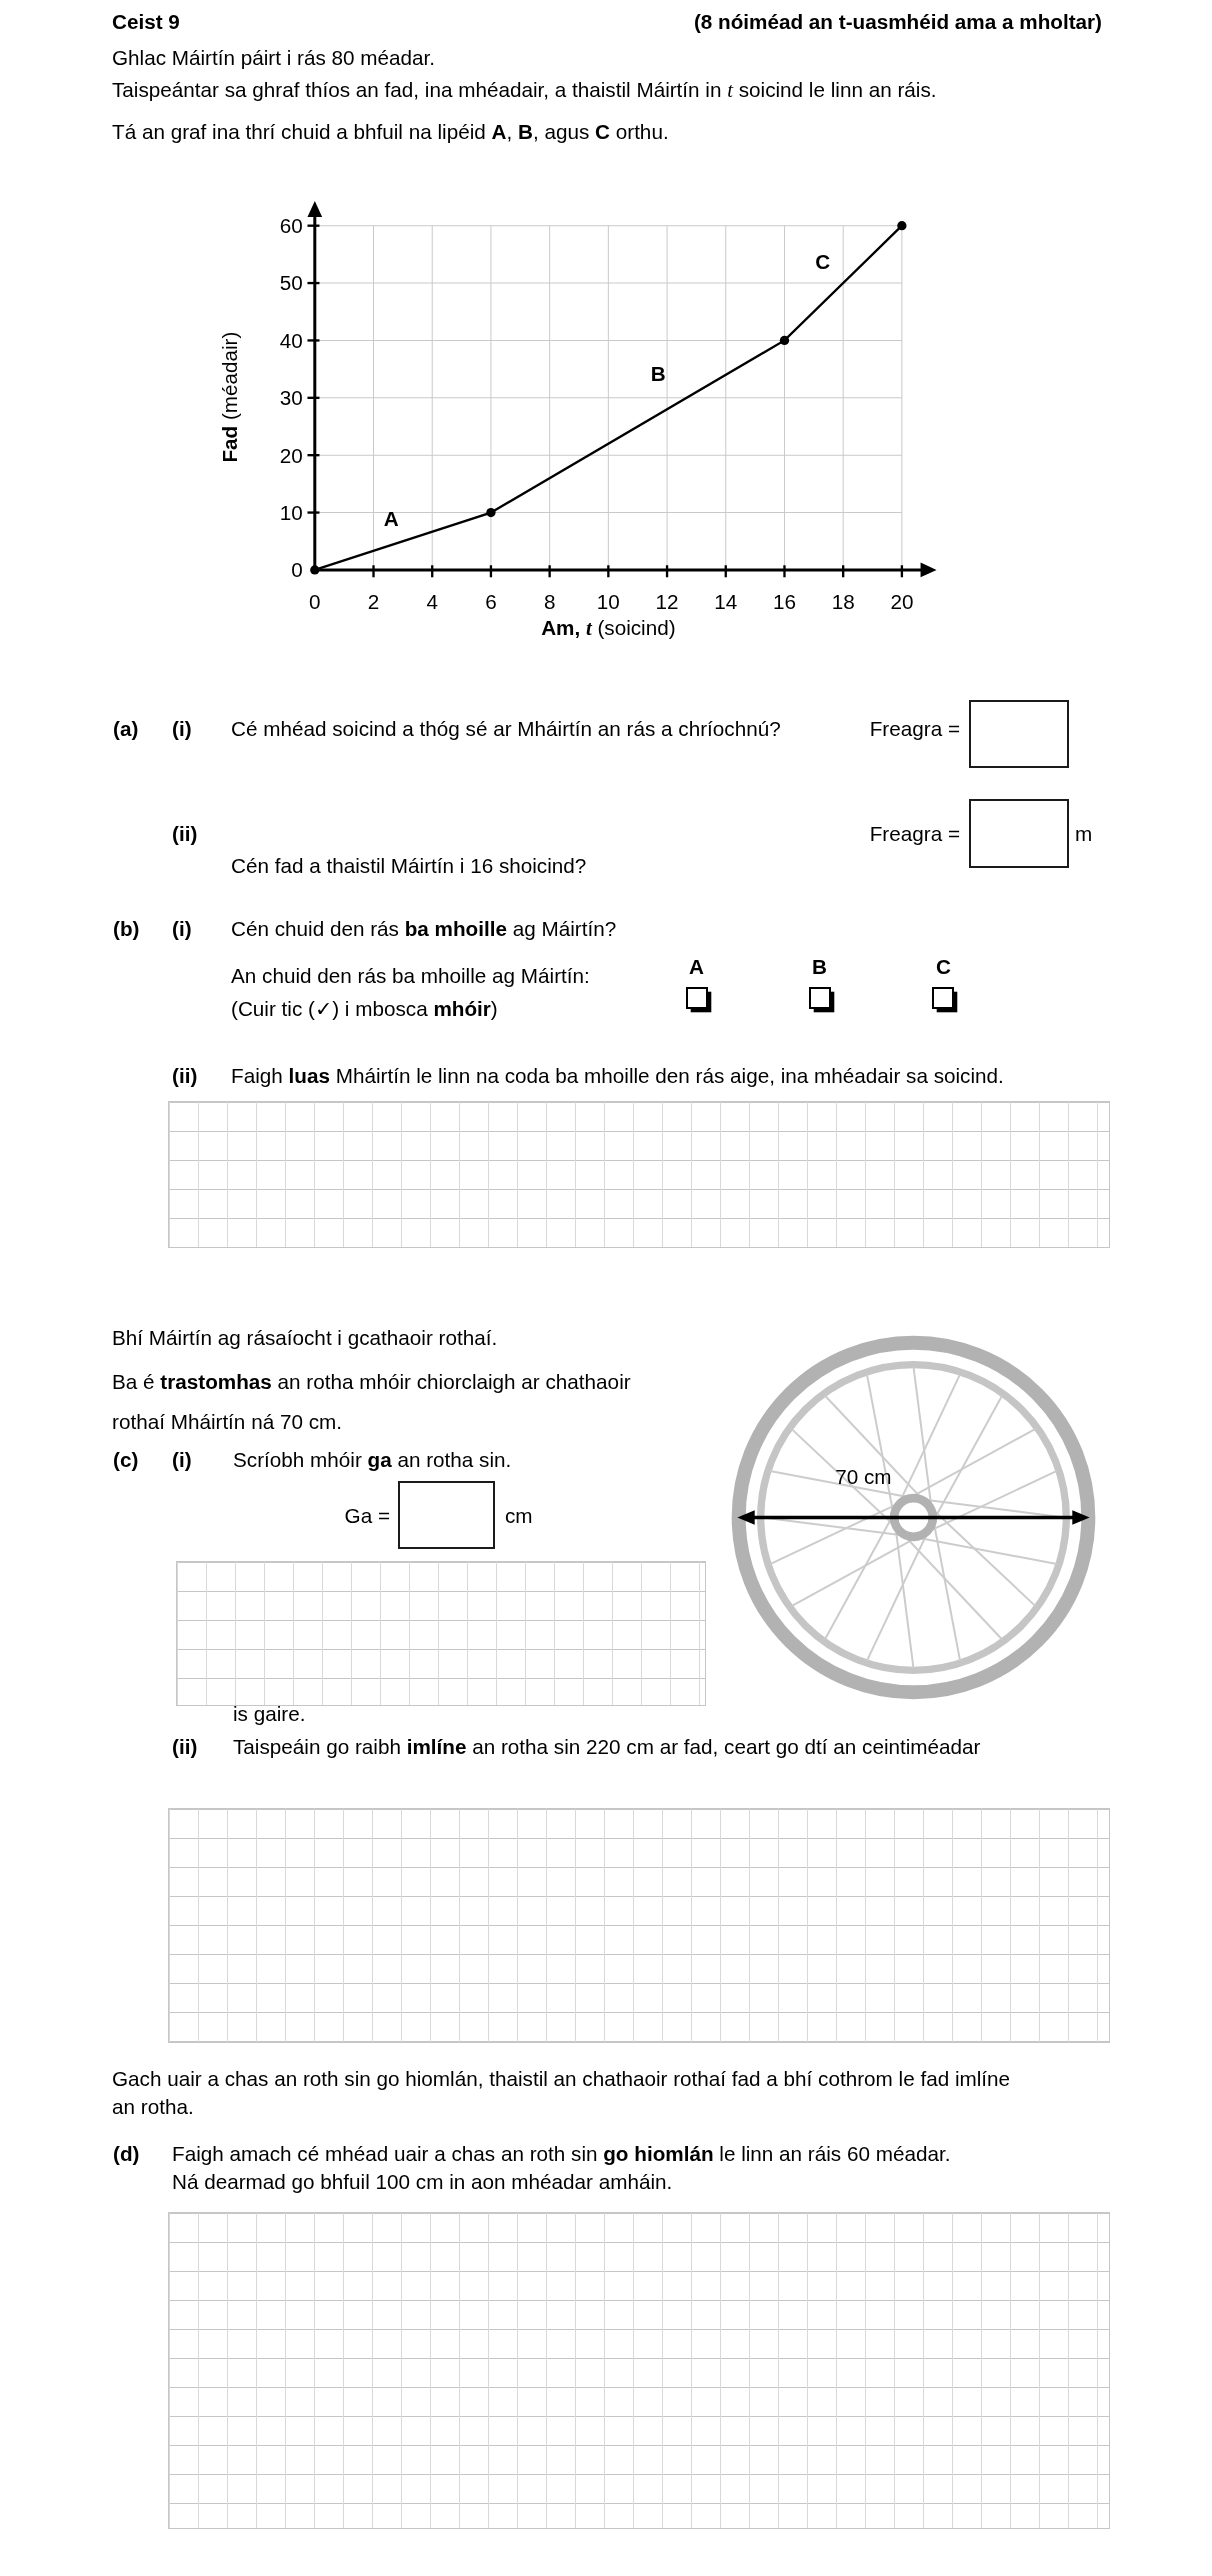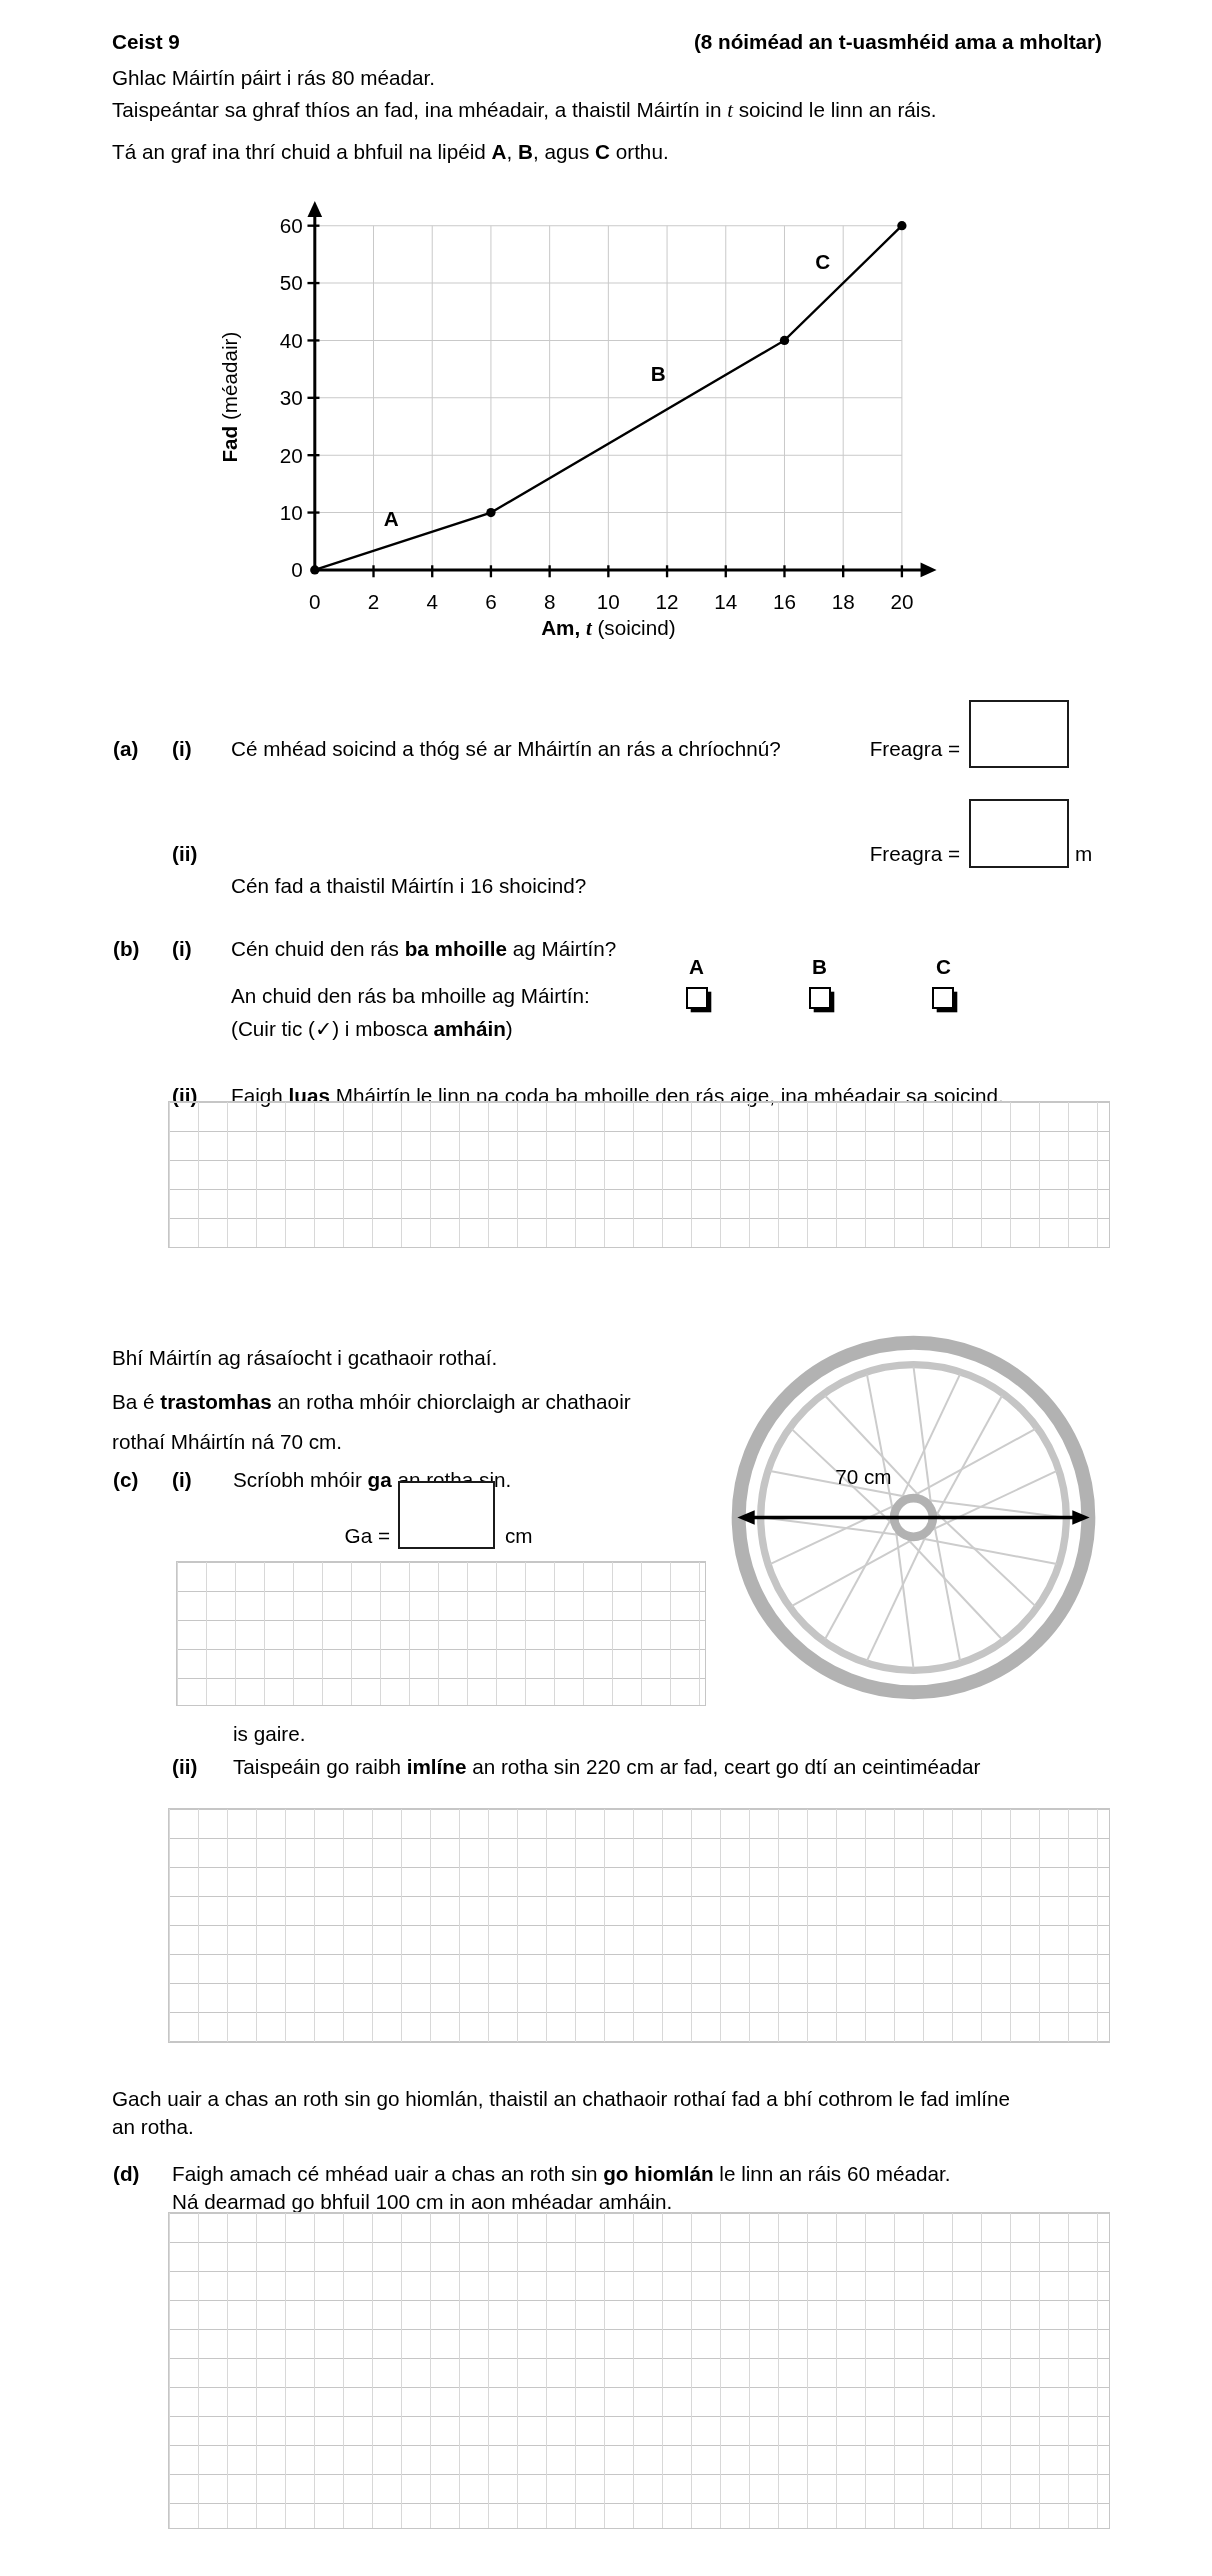--- a/index.html
+++ b/index.html
@@ -1,18 +1,18 @@
 <!DOCTYPE html>
 <html style="font-size:10.7px"><head>
 <meta charset="utf-8">
 <style>
   html,body{margin:0;padding:0;}
   body{width:1213px;height:2576px;position:relative;background:#ffffff;
        font-family:"Liberation Sans",sans-serif;color:#000;}
-  .t{position:absolute;font-size:20.7px;line-height:27px;white-space:pre;margin-top:20px;}
+  .t{position:absolute;font-size:20.7px;line-height:27px;white-space:pre;}
   .b{font-weight:bold;}
   .it{font-style:italic;font-family:"Liberation Serif",serif;}
   .right-end{transform:translateX(-100%);}
   .ansbox{position:absolute;border:2px solid #1b1b1b;background:#fff;}
   .cb{position:absolute;width:18px;height:18px;background:#fff;border:2px solid #000;
       box-shadow:4px 4px 0 -0.7px #000;}
   .optletter{position:absolute;width:23px;text-align:center;font-weight:bold;font-size:20.7px;}
   .workgrid{position:absolute;border:1.3px solid #c6c6c6;
       background-image:linear-gradient(to right,#d8d8d8 0.7px,transparent 0.7px),
                        linear-gradient(to bottom,#c6c6c6 1.3px,transparent 1.3px);}
@@ -105,21 +105,21 @@
 <span class="t b" style="left:172px;top:820px">(ii)</span>
 <span class="t" style="left:231px;top:852px">Cén fad a thaistil Máirtín i 16 shoicind?</span>
 <span class="t right-end" style="left:960px;top:820px">Freagra =</span>
 <div class="ansbox" style="left:969px;top:799px;width:96px;height:65px"></div>
 <span class="t" style="left:1075px;top:820px">m</span>
 
 <span class="t b" style="left:113px;top:915px">(b)</span>
 <span class="t b" style="left:172px;top:915px">(i)</span>
 <span class="t" style="left:231px;top:915px"><span>Cén chuid den rás </span><span class="b">ba mhoille</span><span> ag Máirtín?</span></span>
 <span class="t" style="left:231px;top:962px">An chuid den rás ba mhoille ag Máirtín:</span>
-<span class="t" style="left:231px;top:995px"><span>(Cuir tic (✓) i mbosca </span><span class="b">amháin</span><span>)</span></span>
+<span class="t" style="left:231px;top:995px"><span>(Cuir tic (✓) i mbosca </span><span class="b">mhóir</span><span>)</span></span>
 
 <span class="optletter" style="left:685px;top:955px">A</span>
 <span class="optletter" style="left:808px;top:955px">B</span>
 <span class="optletter" style="left:932px;top:955px">C</span>
 <div class="cb" style="left:686px;top:987px"></div>
 <div class="cb" style="left:809px;top:987px"></div>
 <div class="cb" style="left:932px;top:987px"></div>
 
 <span class="t b" style="left:172px;top:1062px">(ii)</span>
 <span class="t" style="left:231px;top:1062px"><span>Faigh </span><span class="b">luas</span><span> Mháirtín le linn na coda ba mhoille den rás aige, ina mhéadair sa soicind.</span></span>

